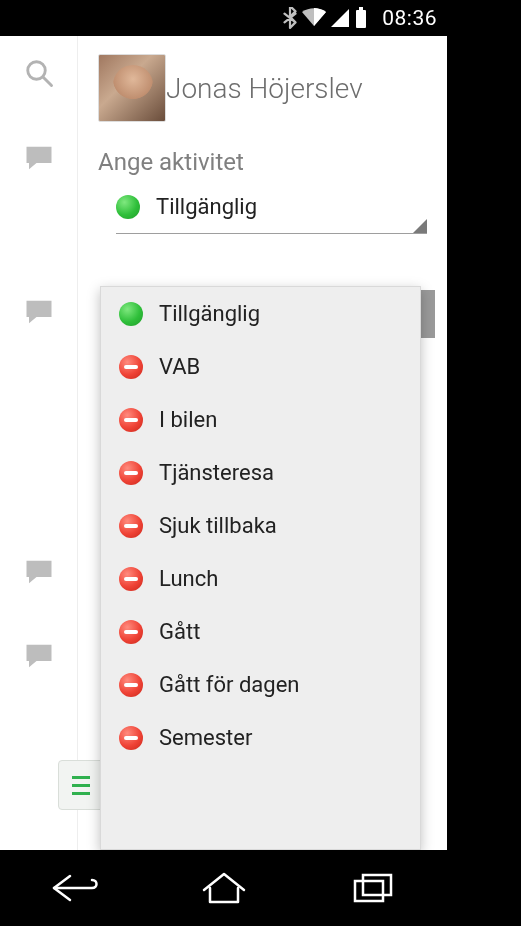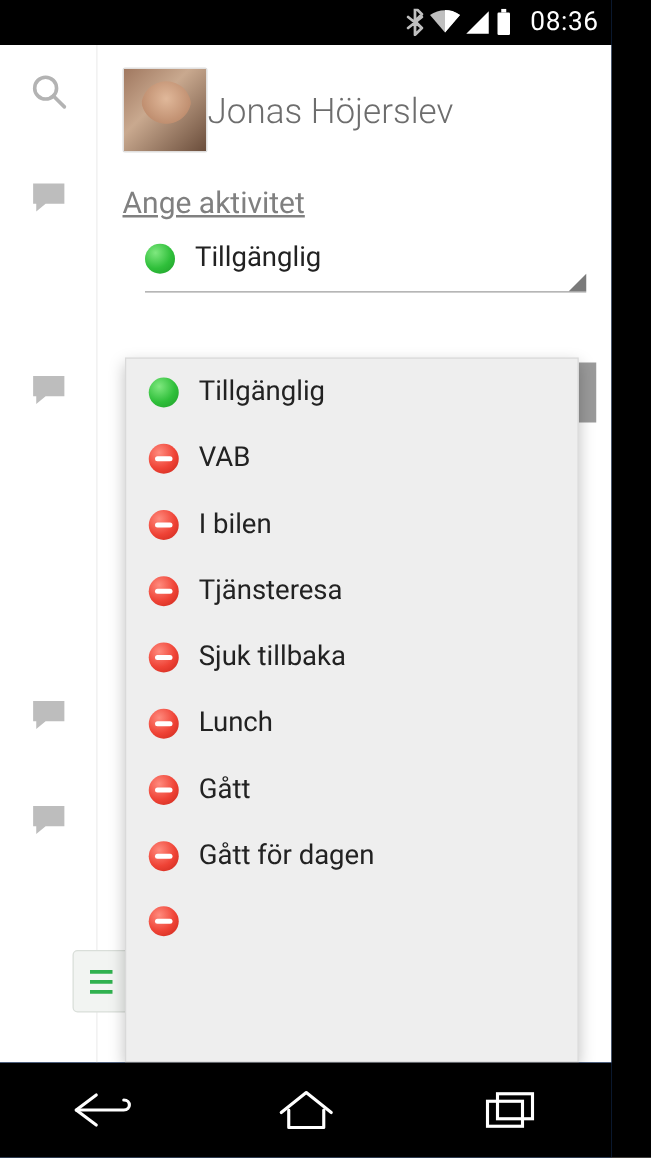--- a/index.html
+++ b/index.html
@@ -1,31 +1,31 @@
 <!DOCTYPE html>
 <html><head>
 <meta charset="utf-8">
 <style>
   * { box-sizing: border-box; margin: 0; padding: 0; }
   html, body { width: 521px; height: 926px; font-family: Roboto, "Helvetica Neue", Arial, sans-serif; background: #000; overflow: hidden; }
-  .device { width: 489px; height: 926px; position: relative; background: #3b82f6; }
+  .device { width: 447px; height: 926px; position: relative; background: #fdba74; }
   .status-bar { height: 36px; background: #000; color: #fff; display: flex; align-items: center; justify-content: flex-end; padding: 0 10px; font-size: 21px; font-weight: 400; gap: 6px; }
   .status-bar .icons { display: flex; align-items: center; gap: 4px; }
   .status-bar .time { margin-left: 8px; letter-spacing: 0.5px; font-weight:400; }
   .content { position: absolute; top: 36px; bottom: 76px; left: 0; right: 0; background: #fff; display: flex; }
   .left-rail { width: 78px; border-right: 1px solid #eee; display: flex; flex-direction: column; align-items: center; padding-top: 22px; gap: 56px; position: relative; }
   .left-rail .rail-item { width: 100%; display: flex; justify-content: center; }
   .left-rail .handle { position: absolute; bottom: 40px; left: 58px; width: 46px; height: 50px; background: #f2f4f2; border: 1px solid #d9ded9; border-radius: 4px; display:flex; flex-direction:column; justify-content:center; align-items:center; gap:5px; }
   .left-rail .handle span { width: 18px; height: 3px; background:#30b14f; display:block; }
   .main { flex: 1; position: relative; padding: 18px 20px; }
   .profile { display: flex; align-items: center; }
   .avatar { width: 68px; height: 68px; background: linear-gradient(135deg,#a07860 0%, #c9a98f 40%, #6a4d3b 100%); border:1px solid #ddd; border-radius:2px; position:relative; overflow:hidden; }
   .avatar::after { content:""; position:absolute; left:14px; top:10px; width:40px; height:40px; background: radial-gradient(circle at 50% 35%, #e0b89a 0%, #c08f70 60%, transparent 62%); border-radius:50%; }
   .username { font-size: 28px; color:#6d6d6d; font-weight: 300; }
-  .section-title { margin-top: 26px; font-size: 24px; color:#808080; font-weight:400;text-decoration:underline; }
+  .section-title { margin-top: 26px; font-size: 24px; color:#808080; font-weight:400; }
   .selected-status { margin: 18px 0 0 18px; display: flex; align-items: center; gap: 16px; font-size: 22px; color:#222; position: relative; padding-bottom:14px; border-bottom:1px solid #9e9e9e; }
   .selected-status .corner { position:absolute; right:0; bottom:0; width:0; height:0; border-style:solid; border-width:0 0 14px 14px; border-color: transparent transparent #7a7a7a transparent; }
   .dot { width: 24px; height: 24px; border-radius: 50%; display:inline-block; flex-shrink:0; }
   .dot.green { background: radial-gradient(circle at 35% 30%, #7fe87f, #2fbf3a 55%, #1f9c29); }
   .dot.red { background: radial-gradient(circle at 35% 30%, #ff8b7e, #ef4336 55%, #c9261a); position:relative; }
   .dot.red::after { content:""; position:absolute; left:5px; right:5px; top:50%; height:4px; margin-top:-2px; background:#fff; border-radius:2px; }
   .behind-button { position:absolute; top: 254px; right: 12px; width: 48px; height: 48px; background:#9a9a9a; }
   .dropdown { position:absolute; top: 250px; left: 100px; right: 26px; bottom: 0; background:#eeeeee; border:1px solid #d9d9d9; box-shadow: 0 4px 12px rgba(0,0,0,0.25); overflow:hidden; }
   .dropdown-inner { height:100%; overflow:hidden; }
   .dropdown-item { display:flex; align-items:center; gap:16px; padding: 14px 18px; font-size:22px; color:#222; cursor:pointer; }
@@ -149,20 +149,21 @@
           <div class="dropdown-item">
             <span class="dot red"></span>
             <span>Gått</span>
           </div>
           <div class="dropdown-item">
             <span class="dot red"></span>
             <span>Gått för dagen</span>
           </div>
           <div class="dropdown-item">
             <span class="dot red"></span>
+            <span>Semester</span>
           </div>
         </div>
     </div>
 
   </div>
 
   <div class="nav-bar">
     <div class="nav-btn">
       <svg width="54" height="36" viewBox="0 0 54 36" fill="none" stroke="#fff" stroke-width="2.5">
         <path d="M22 6 L6 18 L22 30" stroke-linejoin="round" stroke-linecap="round"></path>

